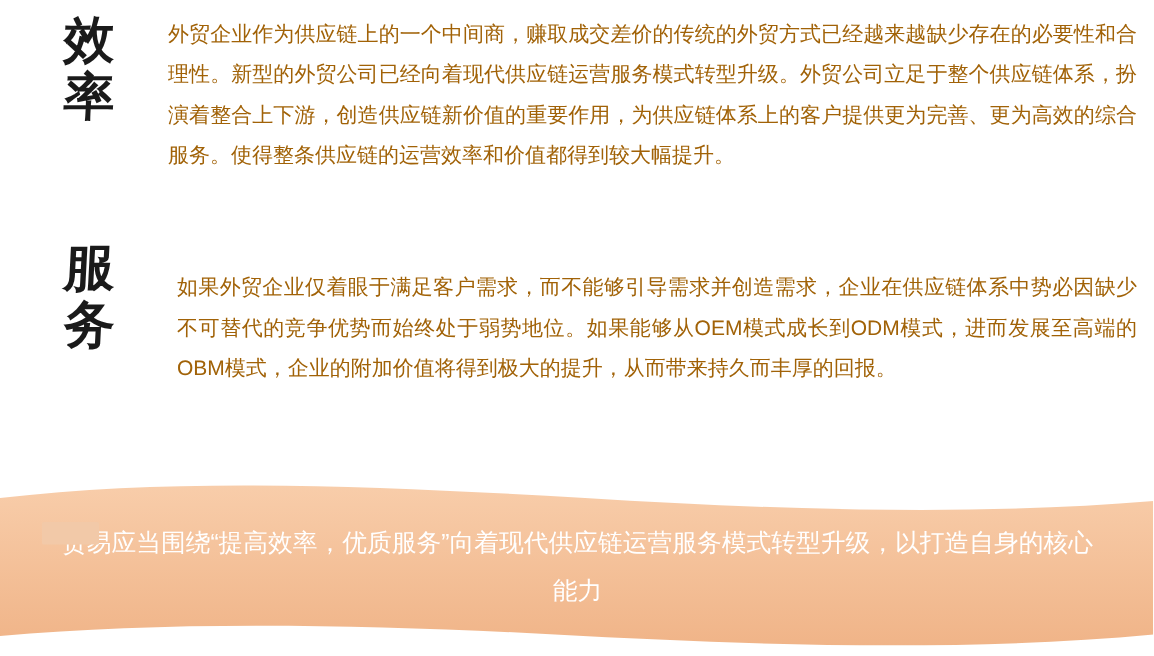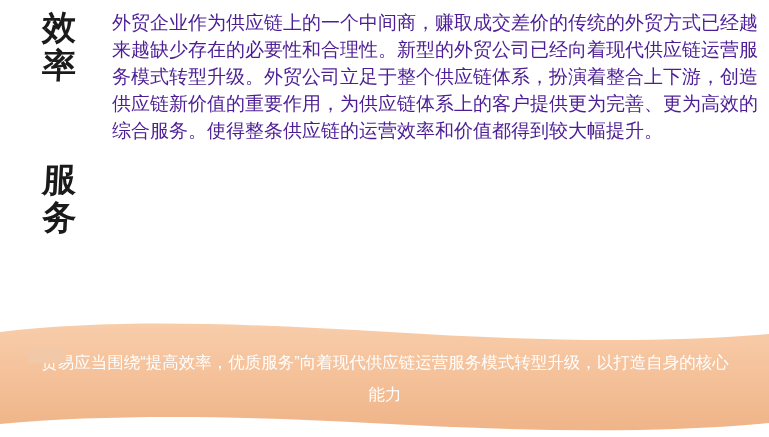--- a/index.html
+++ b/index.html
@@ -42,22 +42,22 @@
     top: 8px;
   }
   #label-service {
     left: 14px;
     top: 160px;
   }
 
   
   .para {
     position: absolute;
-    color: #4c1d95;
-    font-size: 19px;
+    color: #a16207;
+    font-size: 14px;
     line-height: 27px;
     text-align: justify;
     text-justify: inter-ideograph;
     font-family: Liberation Sans, sans-serif;
   }
   #para-one {
     left: 112px;
     top: 9px;
     width: 646px;
   }
@@ -113,20 +113,21 @@
     <span class="ch">效</span>
     <span class="ch">率</span>
   </div>
 
   <div class="brush-label" id="label-service">
     <span class="ch">服</span>
     <span class="ch">务</span>
   </div>
 
   <div class="para" id="para-one">外贸企业作为供应链上的一个中间商，赚取成交差价的传统的外贸方式已经越来越缺少存在的必要性和合理性。新型的外贸公司已经向着现代供应链运营服务模式转型升级。外贸公司立足于整个供应链体系，扮演着整合上下游，创造供应链新价值的重要作用，为供应链体系上的客户提供更为完善、更为高效的综合服务。使得整条供应链的运营效率和价值都得到较大幅提升。</div>
+  <div class="para" id="para-two">如果外贸企业仅着眼于满足客户需求，而不能够引导需求并创造需求，企业在供应链体系中势必因缺少不可替代的竞争优势而始终处于弱势地位。如果能够从OEM模式成长到ODM模式，进而发展至高端的OBM模式，企业的附加价值将得到极大的提升，从而带来持久而丰厚的回报。</div>
 
   <div id="banner">
     <svg id="banner-shape" viewBox="0 0 769 119" preserveAspectRatio="none">
       <defs>
         <linearGradient id="bannerGrad" x1="0" y1="0" x2="0" y2="1">
           <stop offset="0%" stop-color="#f8cdaa"></stop>
           <stop offset="100%" stop-color="#f0b488"></stop>
         </linearGradient>
       </defs>
       <path d="M0,14 C120,0 250,6 390,14 C520,22 650,26 769,16 L769,105 C640,117 500,112 370,105 C240,98 110,96 0,106 Z" fill="url(#bannerGrad)"></path>

